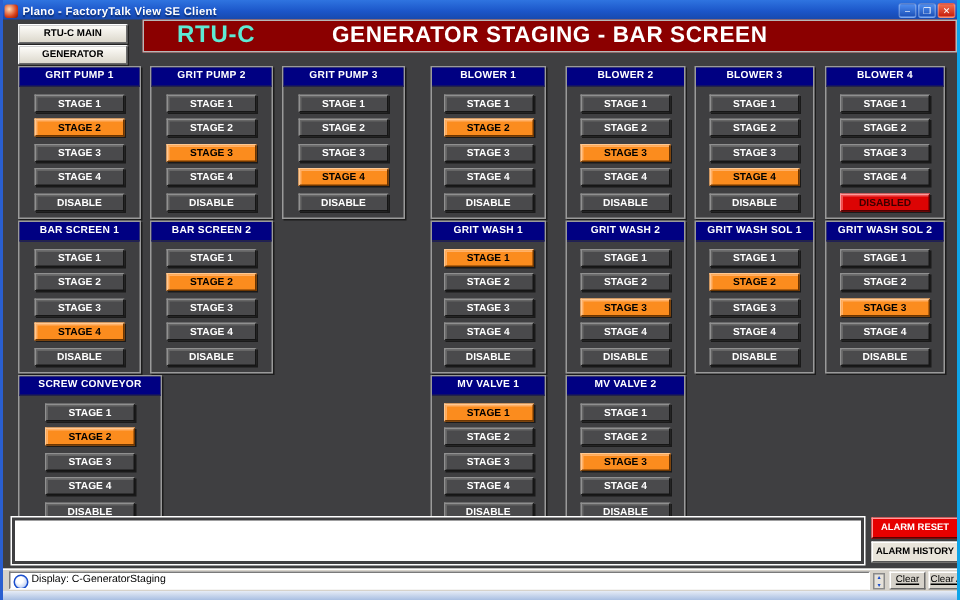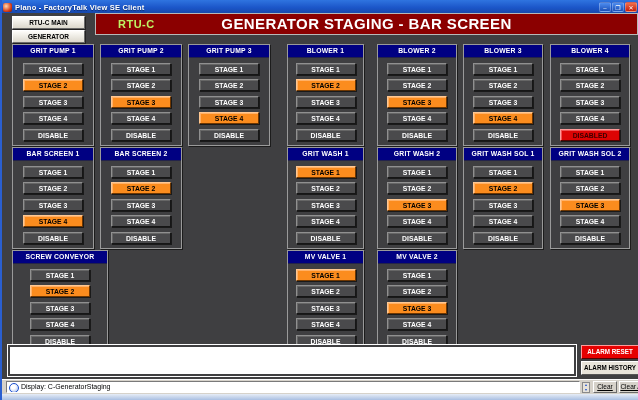--- a/index.html
+++ b/index.html
@@ -1,18 +1,18 @@
 <!DOCTYPE html>
 <html><head>
 <meta charset="utf-8">
 <style>
   html,body{margin:0;padding:0;background:#555;}
   body{width:640px;height:400px;font-family:"Liberation Sans",sans-serif;-webkit-font-smoothing:antialiased;}
   .window{position:relative;width:640px;height:400px;overflow:hidden;background:#3f3f41;
-          border-left:2px solid #2a5fd0;border-right:2px solid #f9a8d4;box-sizing:border-box;}
+          border-left:2px solid #2a5fd0;border-right:2px solid #0ea5e9;box-sizing:border-box;}
   
   .titlebar{position:absolute;top:0;left:-2px;width:640px;height:14px;
             background:linear-gradient(180deg,#2f74e0 0%,#1b55c8 55%,#1747a8 100%);
             display:flex;align-items:center;padding:0 3px;box-sizing:border-box;}
   .app-icon{width:9px;height:9px;margin-right:3px;border-radius:2px;
             background:radial-gradient(circle at 35% 35%,#ffd9b0,#d8401a 60%,#7a1405);flex:0 0 auto;}
   .title-text{color:#fff;font-size:7.5px;font-weight:bold;letter-spacing:.2px;flex:1 1 auto;
               white-space:nowrap;overflow:hidden;text-shadow:0 1px 1px #0a2a6a;}
   .win-controls{display:flex;gap:1px;flex:0 0 auto;}
   .wbtn{width:12px;height:10px;border-radius:2px;font-size:6px;line-height:10px;text-align:center;
@@ -23,22 +23,22 @@
   .app{position:absolute;top:13px;left:0;width:636px;height:387px;background:#3f3f41;}
   .nav-btn{position:absolute;left:10px;width:73px;height:13px;box-sizing:border-box;
            background:linear-gradient(#fefdfa,#dcd8cc);border:1px solid #6a6a6a;
            border-top-color:#fff;border-left-color:#fff;
            color:#000;font-size:6.5px;font-weight:bold;text-align:center;line-height:11px;
            box-shadow:1px 1px 0 #222;}
   .nav-btn.n1{top:3px;} .nav-btn.n2{top:17px;}
   
   .banner{position:absolute;top:0;left:93px;width:543px;height:22px;background:#8b0000;
           border:1px solid #b8b8b8;box-sizing:border-box;}
-  .banner .rtu{position:absolute;left:22px;top:0;line-height:20px;color:#bef264;
-               font-size:11px;font-weight:bold;letter-spacing:.5px;}
+  .banner .rtu{position:absolute;left:22px;top:0;line-height:20px;color:#5eead4;
+               font-size:16px;font-weight:bold;letter-spacing:.5px;}
   .banner .btitle{position:absolute;left:0;right:0;top:0;line-height:20px;text-align:center;
                color:#fff;font-size:15px;font-weight:bold;letter-spacing:.4px;}
   
   .panel{position:absolute;background:#3f3f41;border:1px solid #9a9a9a;box-sizing:border-box;
          box-shadow:1px 1px 0 #1c1c1c;padding-bottom:4px;}
   .panel-title{height:12px;line-height:12px;background:#000082;color:#fff;text-align:center;
                font-size:6.8px;font-weight:bold;letter-spacing:.2px;border-bottom:1px solid #23234a;
                white-space:nowrap;}
   .stage-btn{width:60px;height:12px;margin:4.5px auto 0;background:#4a4a4c;color:#fff;
              font-size:6.8px;font-weight:bold;text-align:center;line-height:11px;box-sizing:border-box;

